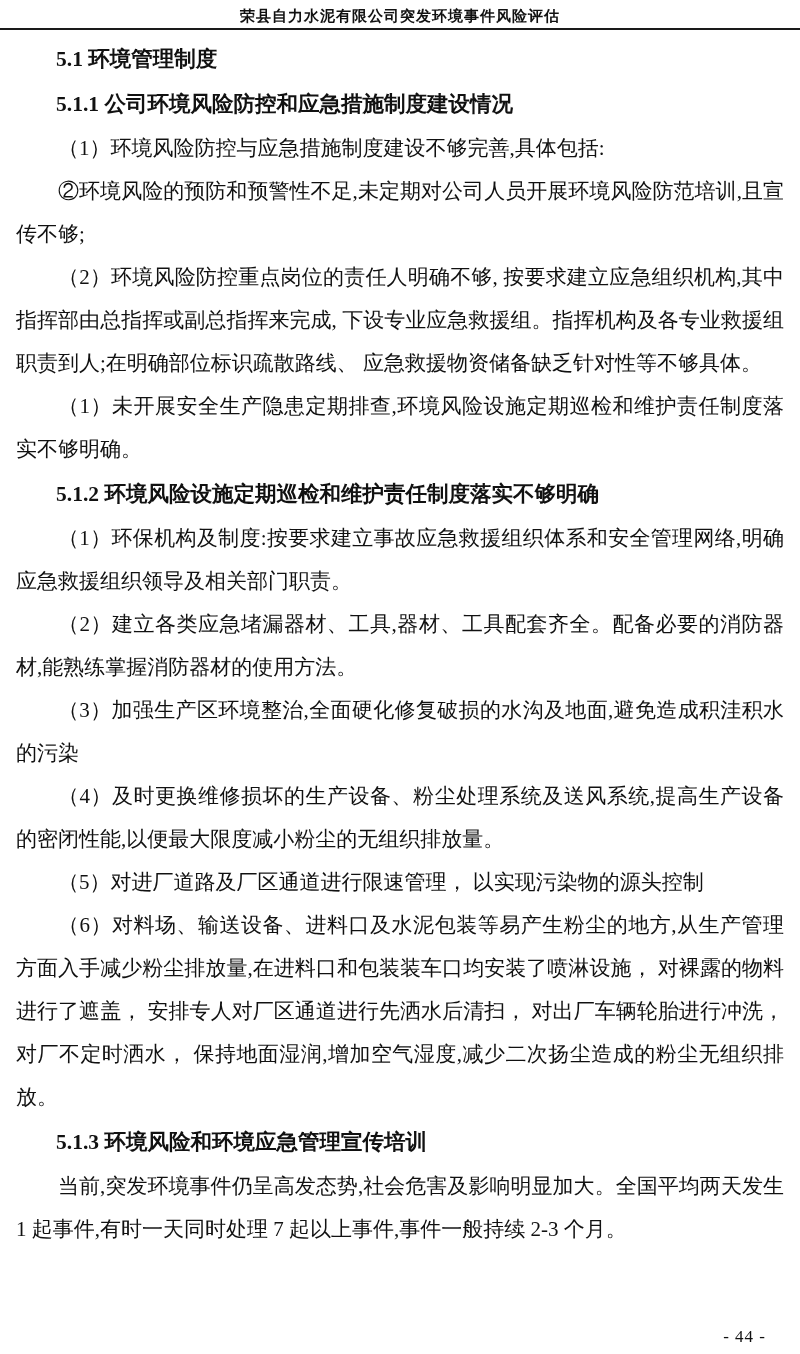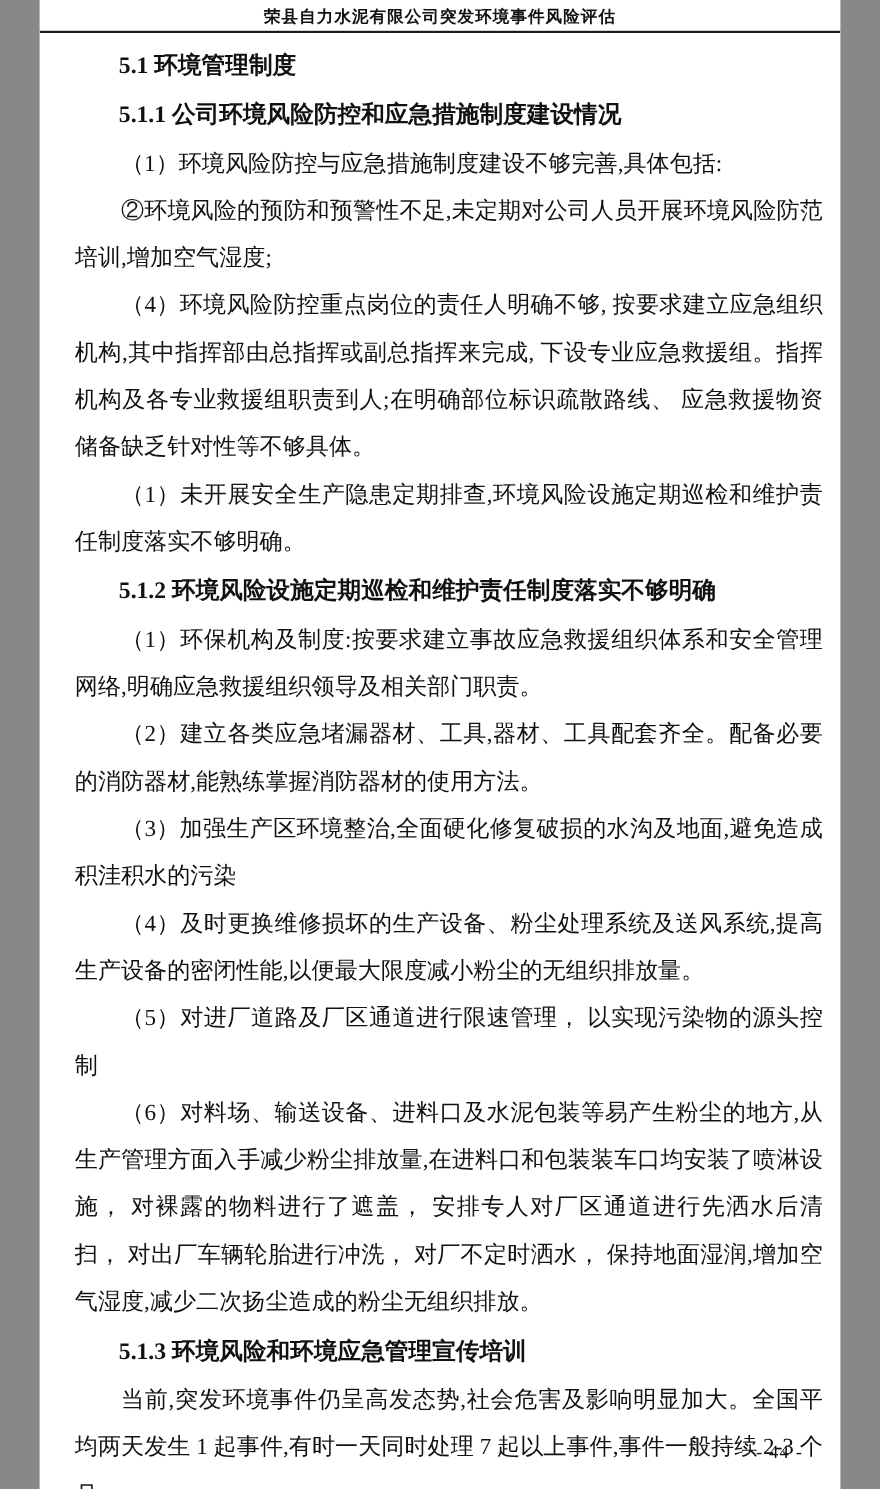--- a/index.html
+++ b/index.html
@@ -1,19 +1,19 @@
 <!DOCTYPE html>
 <html><head>
 <meta charset="utf-8">
 <style>
   html, body { margin: 0; padding: 0; }
   body { background: #888; }
   .page {
     position: relative;
-    width: 728px;
+    width: 800px;
     height: 1354px;
     margin: 0 auto;
     background: #ffffff;
     color: #111111;
     font-family: "Liberation Serif", "DejaVu Serif", serif;
     overflow: hidden;
     box-sizing: border-box;
   }
   .running-head {
     padding-top: 7px;
@@ -22,59 +22,59 @@
     font-weight: 600;
     letter-spacing: 1px;
     line-height: 18px;
   }
   .head-rule {
     border: 0;
     border-top: 2px solid #1a1a1a;
     margin: 3px 0 0 0;
   }
   .content {
-    padding: 6px 16px 0 32px;
+    padding: 6px 16px 0 16px;
     font-size: 21px;
     line-height: 43px;
     text-align: justify;
   }
   .content p {
     margin: 0;
     text-indent: 2em;
   }
   .content h2 {
     margin: 1px 0 1px 40px;
     font-size: 21.5px;
     font-weight: bold;
     line-height: 44px;
     text-align: left;
   }
   .page-number {
     position: absolute;
     right: 34px;
-    bottom: 24px;
+    bottom: 7px;
     font-size: 17px;
     letter-spacing: 1px;
   }
 </style>
 </head>
 <body>
 
 <div class="page">
 
   <div class="running-head">荣县自力水泥有限公司突发环境事件风险评估</div>
 
   <hr class="head-rule">
 
   <div class="content">
     <h2>5.1 环境管理制度</h2>
     <h2>5.1.1 公司环境风险防控和应急措施制度建设情况</h2>
     <p>（1）环境风险防控与应急措施制度建设不够完善,具体包括:</p>
-    <p>②环境风险的预防和预警性不足,未定期对公司人员开展环境风险防范培训,增加空气湿度;</p>
-    <p>（4）环境风险防控重点岗位的责任人明确不够, 按要求建立应急组织机构,其中指挥部由总指挥或副总指挥来完成, 下设专业应急救援组。指挥机构及各专业救援组职责到人;在明确部位标识疏散路线、 应急救援物资储备缺乏针对性等不够具体。</p>
+    <p>②环境风险的预防和预警性不足,未定期对公司人员开展环境风险防范培训,且宣传不够;</p>
+    <p>（2）环境风险防控重点岗位的责任人明确不够, 按要求建立应急组织机构,其中指挥部由总指挥或副总指挥来完成, 下设专业应急救援组。指挥机构及各专业救援组职责到人;在明确部位标识疏散路线、 应急救援物资储备缺乏针对性等不够具体。</p>
     <p>（1）未开展安全生产隐患定期排查,环境风险设施定期巡检和维护责任制度落实不够明确。</p>
     <h2>5.1.2 环境风险设施定期巡检和维护责任制度落实不够明确</h2>
     <p>（1）环保机构及制度:按要求建立事故应急救援组织体系和安全管理网络,明确应急救援组织领导及相关部门职责。</p>
     <p>（2）建立各类应急堵漏器材、工具,器材、工具配套齐全。配备必要的消防器材,能熟练掌握消防器材的使用方法。</p>
     <p>（3）加强生产区环境整治,全面硬化修复破损的水沟及地面,避免造成积洼积水的污染</p>
     <p>（4）及时更换维修损坏的生产设备、粉尘处理系统及送风系统,提高生产设备的密闭性能,以便最大限度减小粉尘的无组织排放量。</p>
     <p>（5）对进厂道路及厂区通道进行限速管理， 以实现污染物的源头控制</p>
     <p>（6）对料场、输送设备、进料口及水泥包装等易产生粉尘的地方,从生产管理方面入手减少粉尘排放量,在进料口和包装装车口均安装了喷淋设施， 对裸露的物料进行了遮盖， 安排专人对厂区通道进行先洒水后清扫， 对出厂车辆轮胎进行冲洗， 对厂不定时洒水， 保持地面湿润,增加空气湿度,减少二次扬尘造成的粉尘无组织排放。</p>
     <h2>5.1.3 环境风险和环境应急管理宣传培训</h2>
     <p>当前,突发环境事件仍呈高发态势,社会危害及影响明显加大。全国平均两天发生 1 起事件,有时一天同时处理 7 起以上事件,事件一般持续 2-3 个月。</p>

